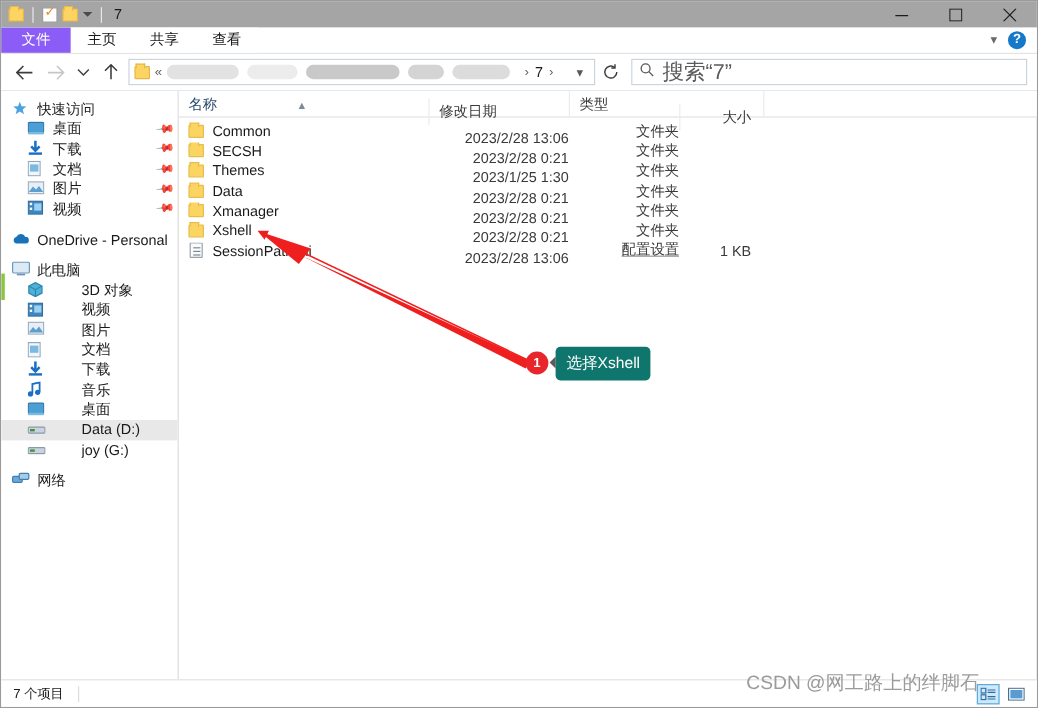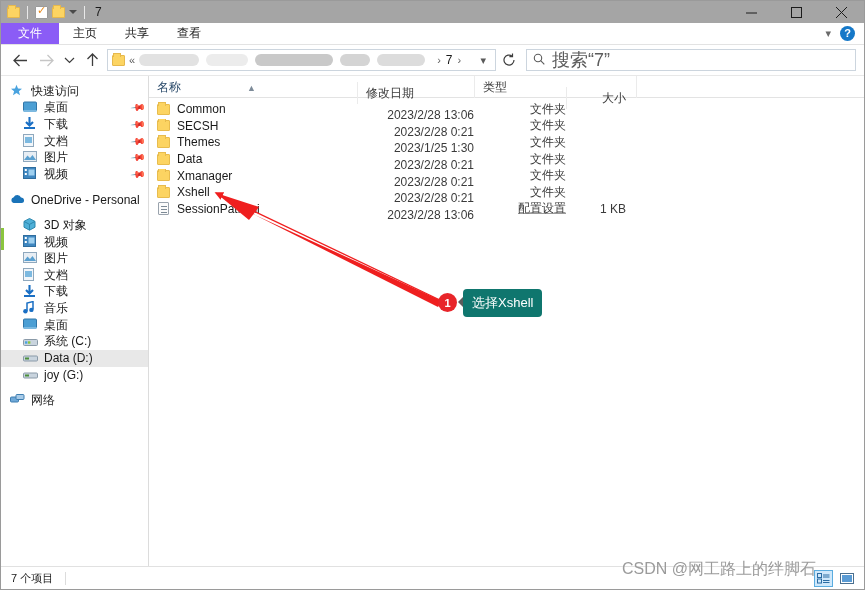--- a/index.html
+++ b/index.html
@@ -120,21 +120,21 @@
   .snode {
     height: 16.6px; display: flex; align-items: center;
     font-size: 12px; color: #1a1a1a; padding-right: 4px; position: relative;
   }
   .snode.sel { background: #e8e8e8; }
   .snode .lbl { white-space: nowrap; overflow: hidden; }
   .sic { width: 16px; height: 14px; flex: 0 0 16px; margin-right: 5px; position: relative; }
   .pin { margin-left: auto; color: #8a8a8a; font-size: 10px; transform: rotate(40deg); }
   .lvl0 { padding-left: 9px; }
   .lvl1 { padding-left: 22px; }
-  .lvl2 { padding-left: 22px; }
+  .lvl2 { padding-left: 22px; gap: 24px; }
   .grp-gap { height: 9px; }
   .green-tick {
     position: absolute; left: 0; top: 152px; width: 3px; height: 22px; background: #8ac53e;
   }
 
   
   .content { flex: 1 1 auto; display: flex; flex-direction: column; min-width: 0; position: relative; }
   .colhdr { height: 22px; display: flex; align-items: center; border-bottom: 1px solid #e3e3e3; background:#fff; }
   .ch { font-size: 12px; color: #2a4a6a; padding-left: 8px; position: relative; height: 22px; line-height: 22px; }
   .ch + .ch { border-left: 1px solid #ebebeb; }
@@ -384,20 +384,29 @@
         <span class="sic">
           <svg width="15" height="10" viewBox="0 0 15 10">
               <path d="M3.5 9 A3 3 0 0 1 3.7 3.2 A4 4 0 0 1 11 3.4 A2.8 2.8 0 0 1 11.5 9 Z" fill="#1a73b8"></path>
             </svg>
         </span>
         <span class="lbl">OneDrive - Personal</span>
       </div>
 
       <div class="grp-gap"></div>
 
+      <div class="snode lvl0">
+        <span class="sic">
+          <svg width="15" height="12" viewBox="0 0 15 12">
+              <rect x="0.5" y="0.5" width="14" height="9" rx="1" fill="#dceaf5" stroke="#6f97b8"></rect>
+              <rect x="4" y="10" width="7" height="1.5" fill="#6f97b8"></rect>
+            </svg>
+        </span>
+        <span class="lbl">此电脑</span>
+      </div>
 
       <div class="snode lvl2">
         <span class="sic">
           <svg width="13" height="13" viewBox="0 0 13 13">
               <path d="M6.5 0.5 L12 3.4 V9.2 L6.5 12.2 L1 9.2 V3.4 Z" fill="#4fb0d8" stroke="#2d87ad"></path>
               <path d="M1 3.4 L6.5 6.4 L12 3.4 M6.5 6.4 V12.2" fill="none" stroke="#2d87ad"></path>
             </svg>
         </span>
         <span class="lbl">3D 对象</span>
       </div>
@@ -458,30 +467,20 @@
       <div class="snode lvl2">
         <span class="sic">
           <svg width="14" height="12" viewBox="0 0 14 12">
               <rect x="0.5" y="1" width="13" height="9" rx="1" fill="#4c9fd4" stroke="#3176a8"></rect>
               <rect x="0.5" y="9" width="13" height="2" fill="#7cb9e0"></rect>
             </svg>
         </span>
         <span class="lbl">桌面</span>
       </div>
 
-      <div class="snode lvl2">
-        <span class="sic">
-          <svg width="15" height="10" viewBox="0 0 15 10">
-              <rect x="0.5" y="3.5" width="14" height="6" rx="1" fill="#c9d4de" stroke="#8a9aa8"></rect>
-              <rect x="2" y="5.3" width="2.4" height="2.4" fill="#4aa3df"></rect>
-              <rect x="5" y="5.3" width="2.4" height="2.4" fill="#8ac53e"></rect>
-            </svg>
-        </span>
-        <span class="lbl">系统 (C:)</span>
-      </div>
 
       <div class="snode lvl2 sel">
         <span class="sic">
           <svg width="15" height="10" viewBox="0 0 15 10">
               <rect x="0.5" y="4" width="14" height="5" rx="1" fill="#c9d4de" stroke="#8a9aa8"></rect>
               <rect x="2" y="5.5" width="4" height="2" fill="#4c8f3a"></rect>
             </svg>
         </span>
         <span class="lbl">Data (D:)</span>
       </div>

